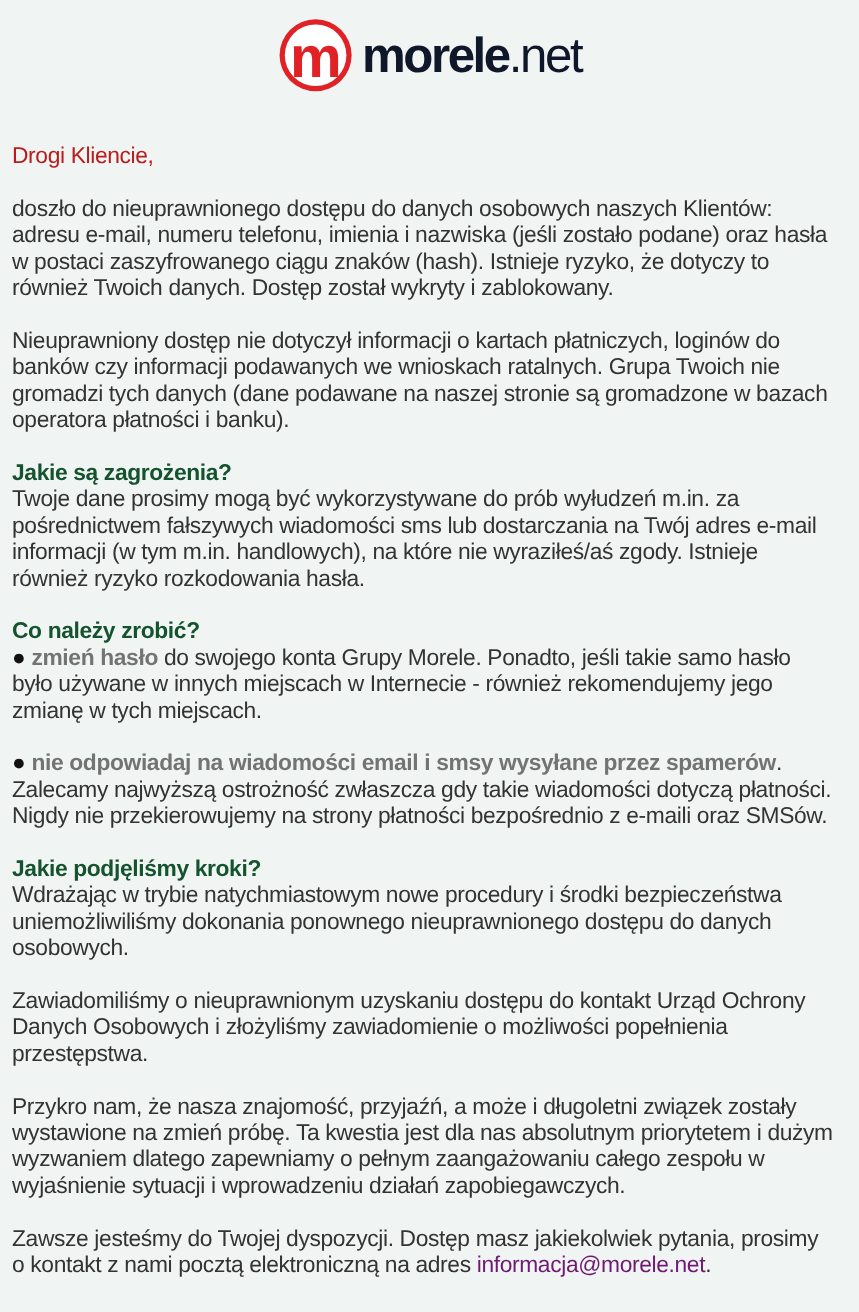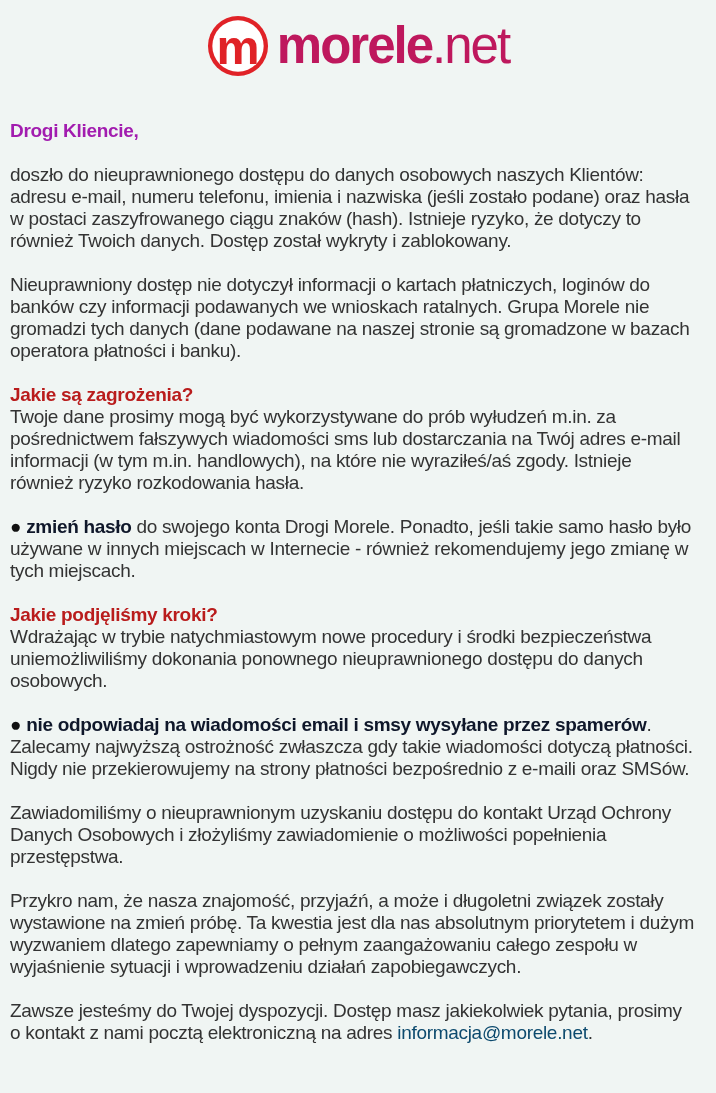--- a/index.html
+++ b/index.html
@@ -30,50 +30,50 @@
     margin-bottom: 36px;
     user-select: none;
   }
   .logo-icon {
     width: 62px;
     height: 62px;
     flex: 0 0 auto;
     margin-right: 8px;
   }
   .brand {
-    font-size: 51px;
+    font-size: 41px;
     line-height: 62px;
-    color: #be185d;
+    color: #0f172a;
     letter-spacing: -2px;
     white-space: nowrap;
   }
   .brand-bold { font-weight: 700; }
   .brand-light { font-weight: 400; }
   
   .greeting {
-    font-weight: 700;
-    color: #a21caf;
+    font-weight: 400;
+    color: #b91c1c;
     margin: 0 0 22px 0;
   }
   p.para {
     margin: 0 12px 22px 0;
   }
   .sec-heading {
     font-weight: 700;
-    color: #b91c1c;
+    color: #14532d;
     display: block;
   }
-  .bold-lead { font-weight: 700; color: #0f172a; }
+  .bold-lead { font-weight: 700; color: #737373; }
   .bullet-glyph {
     font-weight: 700;
     color: #111111;
     font-size: 19px;
   }
   .email-link {
-    color: #0c4a6e;
+    color: #701a75;
     text-decoration: none;
     cursor: pointer;
   }
 </style>
 </head>
 <body>
 
 <div class="page">
 
   <div class="logo-row">
@@ -82,29 +82,29 @@
       <circle cx="32" cy="32" r="26.5" fill="#ffffff"></circle>
       <text x="32" y="51" text-anchor="middle" font-family="Liberation Sans, DejaVu Sans, sans-serif" font-size="50" font-weight="bold" fill="#e02227">m</text>
     </svg>
     <div class="brand"><span class="brand-bold">morele</span><span class="brand-light">.net</span></div>
   </div>
 
   <p class="greeting">Drogi Kliencie,</p>
 
   <p class="para">doszło do nieuprawnionego dostępu do danych osobowych naszych Klientów: adresu e-mail, numeru telefonu, imienia i nazwiska (jeśli zostało podane) oraz hasła w postaci zaszyfrowanego ciągu znaków (hash). Istnieje ryzyko, że dotyczy to również Twoich danych. Dostęp został wykryty i zablokowany.</p>
 
-  <p class="para">Nieuprawniony dostęp nie dotyczył informacji o kartach płatniczych, loginów do banków czy informacji podawanych we wnioskach ratalnych. Grupa Morele nie gromadzi tych danych (dane podawane na naszej stronie są gromadzone w bazach operatora płatności i banku).</p>
+  <p class="para">Nieuprawniony dostęp nie dotyczył informacji o kartach płatniczych, loginów do banków czy informacji podawanych we wnioskach ratalnych. Grupa Twoich nie gromadzi tych danych (dane podawane na naszej stronie są gromadzone w bazach operatora płatności i banku).</p>
 
   <p class="para"><span class="sec-heading">Jakie są zagrożenia?</span><span>Twoje dane prosimy mogą być wykorzystywane do prób wyłudzeń m.in. za pośrednictwem fałszywych wiadomości sms lub dostarczania na Twój adres e-mail informacji (w tym m.in. handlowych), na które nie wyraziłeś/aś zgody. Istnieje również ryzyko rozkodowania hasła.</span></p>
 
-  <p class="para"><span class="bullet-glyph">●</span><span> </span><span class="bold-lead">zmień hasło</span><span> do swojego konta Drogi Morele. Ponadto, jeśli takie samo hasło było używane w innych miejscach w Internecie - również rekomendujemy jego zmianę w tych miejscach.</span></p>
+  <p class="para"><span class="sec-heading">Co należy zrobić?</span><span class="bullet-glyph">●</span><span> </span><span class="bold-lead">zmień hasło</span><span> do swojego konta Grupy Morele. Ponadto, jeśli takie samo hasło było używane w innych miejscach w Internecie - również rekomendujemy jego zmianę w tych miejscach.</span></p>
+
+  <p class="para"><span class="bullet-glyph">●</span><span> </span><span class="bold-lead">nie odpowiadaj na wiadomości email i smsy wysyłane przez spamerów</span><span>. Zalecamy najwyższą ostrożność zwłaszcza gdy takie wiadomości dotyczą płatności. Nigdy nie przekierowujemy na strony płatności bezpośrednio z e-maili oraz SMSów.</span></p>
 
   <p class="para"><span class="sec-heading">Jakie podjęliśmy kroki?</span><span>Wdrażając w trybie natychmiastowym nowe procedury i środki bezpieczeństwa uniemożliwiliśmy dokonania ponownego nieuprawnionego dostępu do danych osobowych.</span></p>
-
-  <p class="para"><span class="bullet-glyph">●</span><span> </span><span class="bold-lead">nie odpowiadaj na wiadomości email i smsy wysyłane przez spamerów</span><span>. Zalecamy najwyższą ostrożność zwłaszcza gdy takie wiadomości dotyczą płatności. Nigdy nie przekierowujemy na strony płatności bezpośrednio z e-maili oraz SMSów.</span></p>
 
   <p class="para">Zawiadomiliśmy o nieuprawnionym uzyskaniu dostępu do kontakt Urząd Ochrony Danych Osobowych i złożyliśmy zawiadomienie o możliwości popełnienia przestępstwa.</p>
 
   <p class="para">Przykro nam, że nasza znajomość, przyjaźń, a może i długoletni związek zostały wystawione na zmień próbę. Ta kwestia jest dla nas absolutnym priorytetem i dużym wyzwaniem dlatego zapewniamy o pełnym zaangażowaniu całego zespołu w wyjaśnienie sytuacji i wprowadzeniu działań zapobiegawczych.</p>
 
   <p class="para"><span>Zawsze jesteśmy do Twojej dyspozycji. Dostęp masz jakiekolwiek pytania, prosimy o kontakt z nami pocztą elektroniczną na adres </span><a class="email-link">informacja@morele.net</a><span>.</span></p>
 
 </div>
 
 </body></html>

